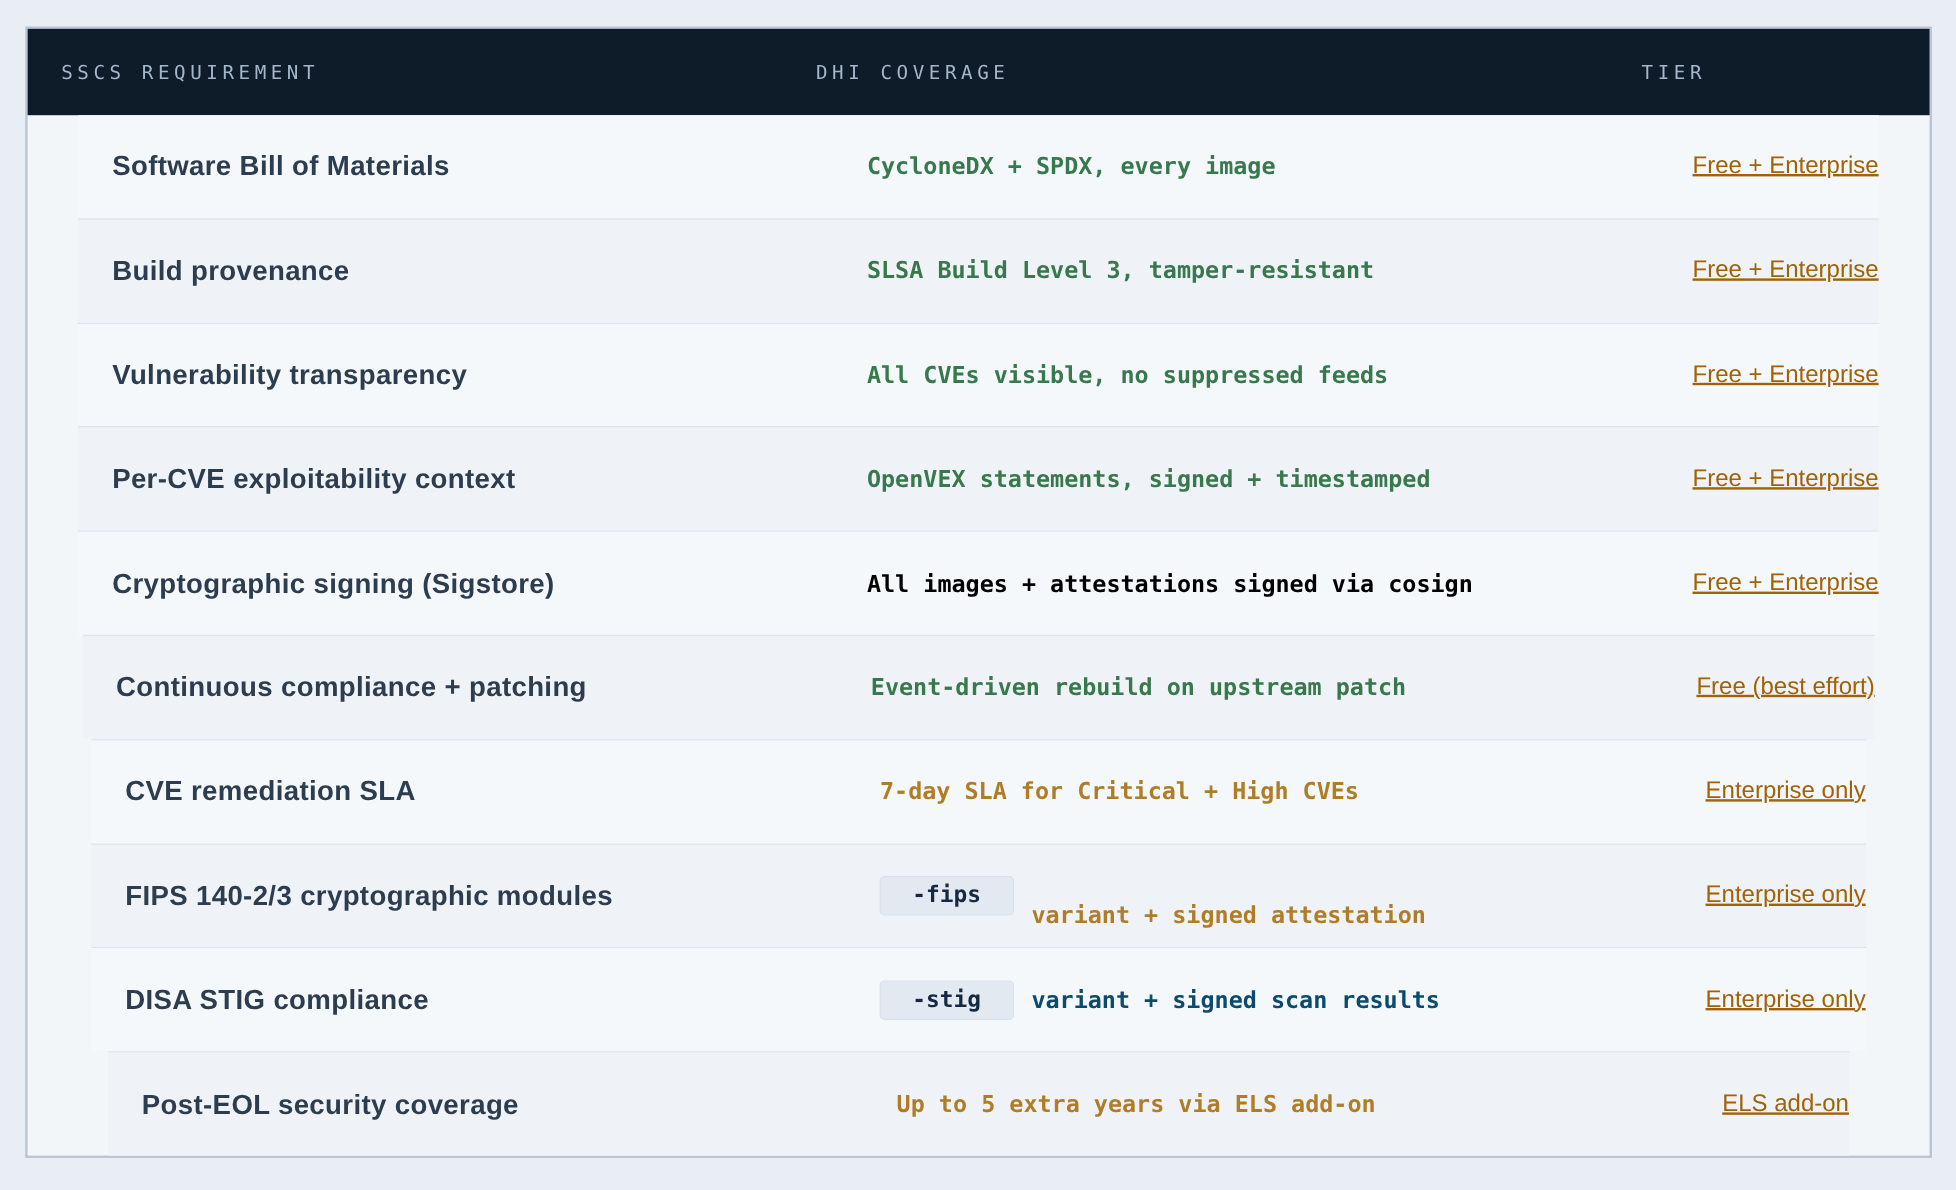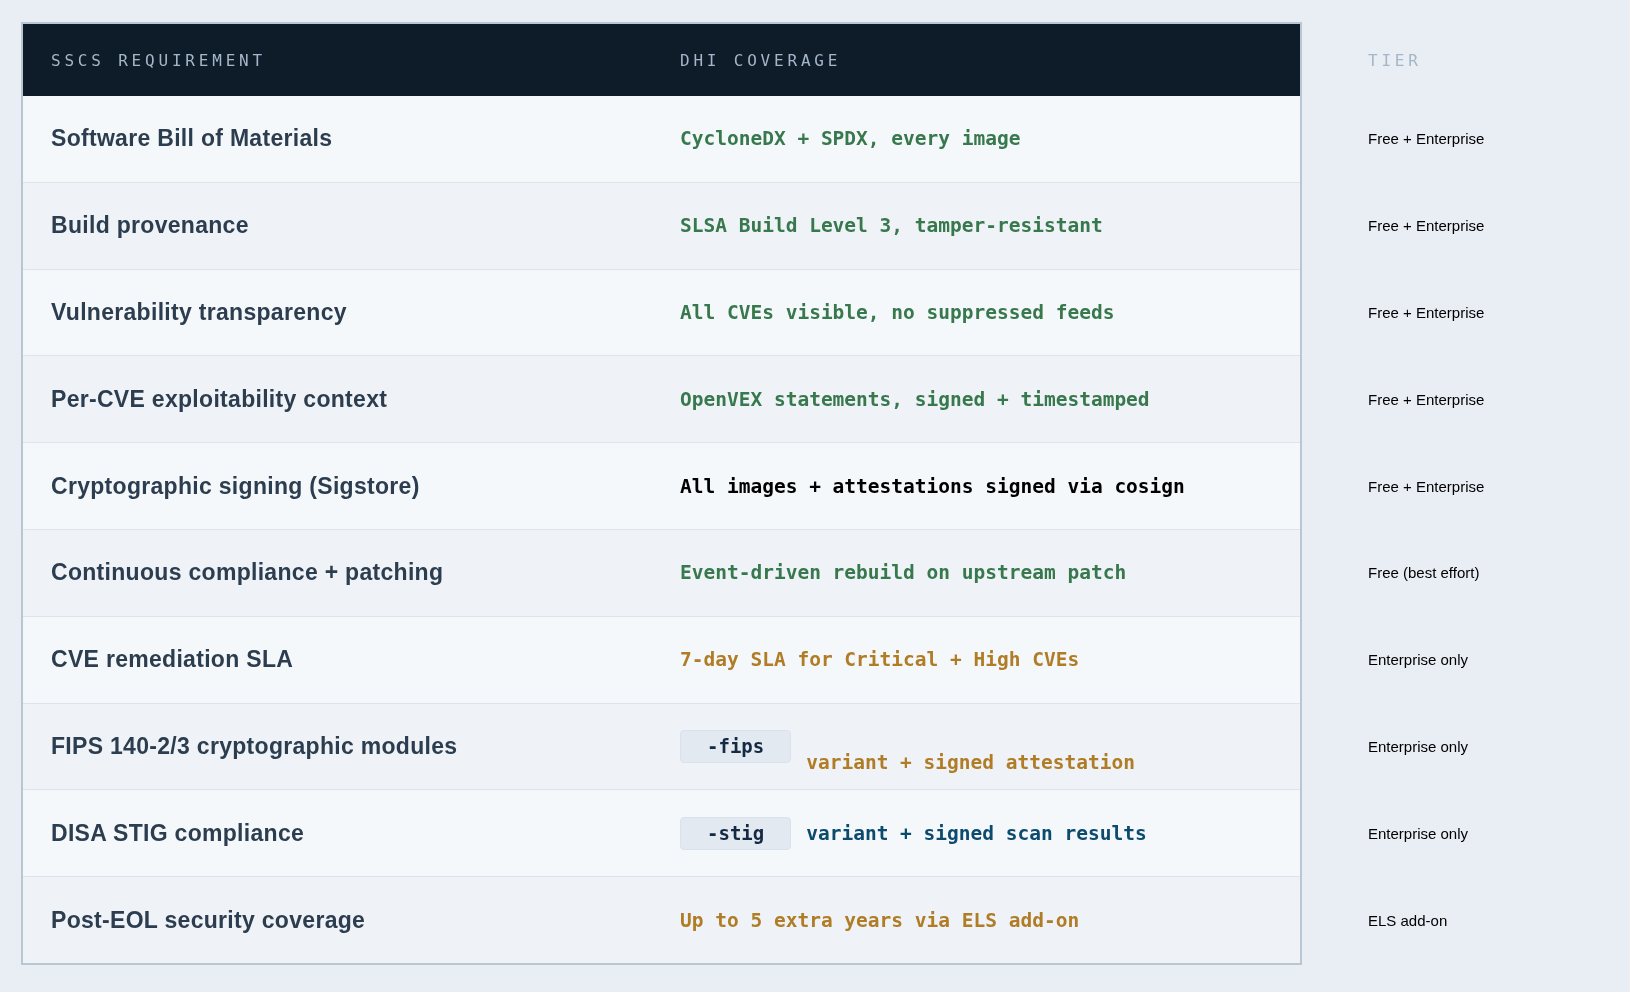--- a/index.html
+++ b/index.html
@@ -7,21 +7,21 @@
   body {
     background: #e9edf4;
     font-family: "Liberation Sans", sans-serif;
     position: relative;
     overflow: hidden;
   }
   .table-wrap {
     position: absolute;
     left: 21px;
     top: 22px;
-    width: 1281px;
+    width: 1589px;
     height: 943px;
     border: 2px solid #b9c6d4;
     background: #f3f6f9;
     display: flex;
     flex-direction: column;
   }
   .thead {
     flex: 0 0 72px;
     background: #0e1b29;
     display: grid;
@@ -34,20 +34,21 @@
     font-size: 16px;
     font-weight: 500;
     letter-spacing: 3.8px;
     color: #a4b6c9;
     white-space: nowrap;
   }
   .tbody {
     flex: 1 1 auto;
     display: flex;
     flex-direction: column;
+    align-items: center;
   }
   .row {
     flex: 1 1 0;
     display: grid;
     grid-template-columns: 629px 688px 1fr;
     align-items: center;
     padding-left: 28px;
     background: #f5f8fb;
   }
   .row:nth-child(even) { background: #eff3f8; }
@@ -74,23 +75,24 @@
     font-size: 19px;
     font-weight: 700;
     background: #e2e9f1;
     border: 1px solid #d9e2ec;
     border-radius: 4px;
     padding: 4px 26px;
     color: #152a42;
     line-height: 1.2;
   }
   .cell-tier {
-    font-size: 15px;
-    color: #000000;
+    font-size: 20px;
+    color: #a16207;
     white-space: nowrap;
+    text-decoration: underline;
   }
 </style>
 </head>
 <body>
 
 <div class="table-wrap">
   <div class="thead">
     <div class="th">SSCS REQUIREMENT</div>
     <div class="th">DHI COVERAGE</div>
     <div class="th">TIER</div>

